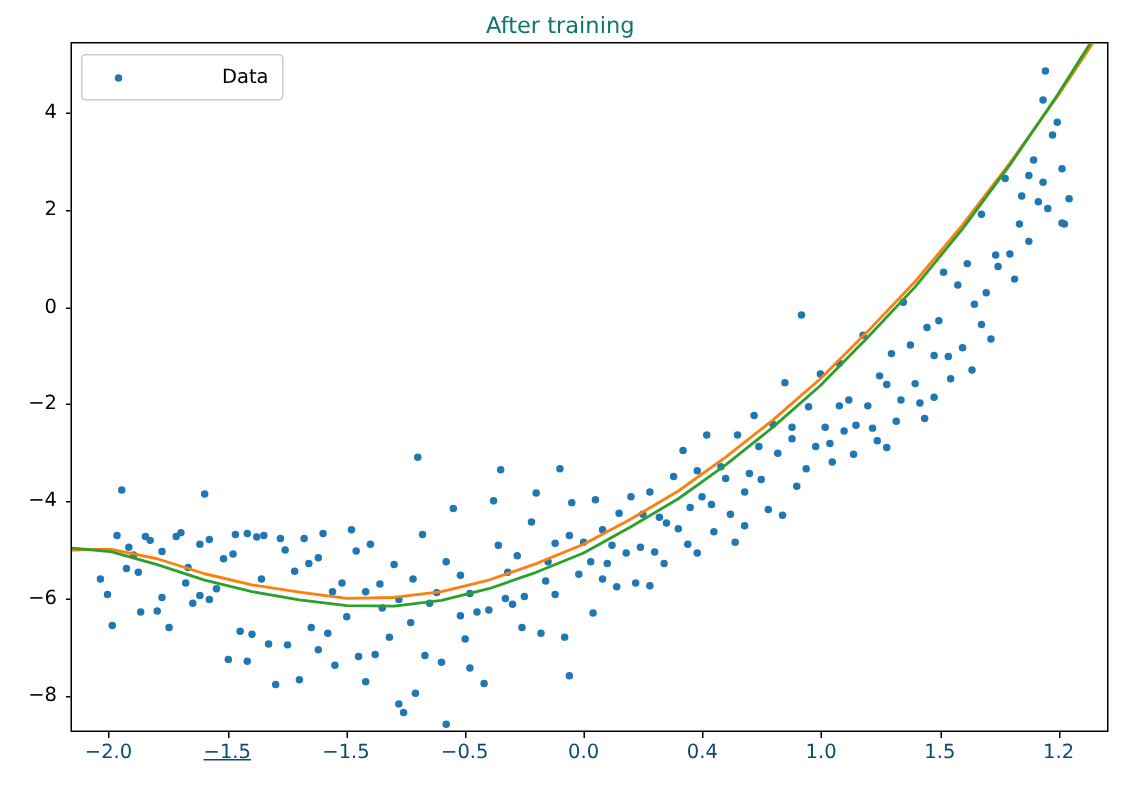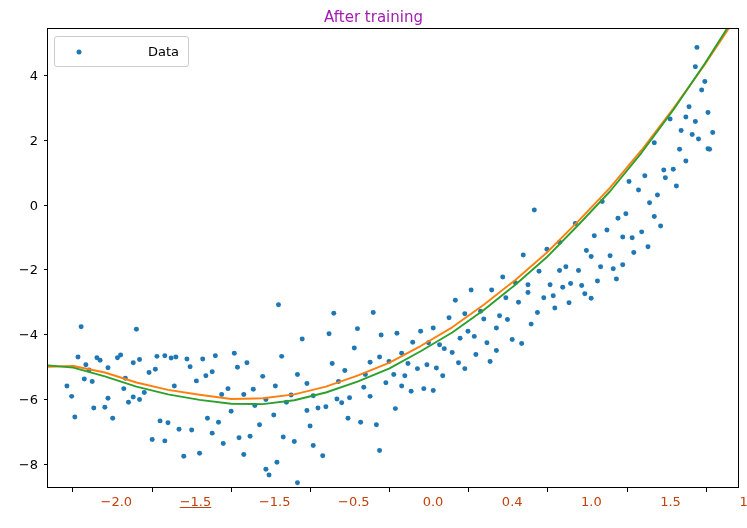--- a/index.html
+++ b/index.html
@@ -15,21 +15,21 @@
     font-family: "DejaVu Sans", sans-serif;
     overflow: hidden;
   }
   #title {
     position: absolute;
     left: 0;
     top: 8px;
     width: 747px;
     text-align: center;
     font-size: 15px;
-    color: #a21caf;
+    color: #0f766e;
     line-height: 18px;
   }
   #axes {
     position: absolute;
     left: 47px;
     top: 28px;
     width: 692px;
     height: 460px;
     border: 1.1px solid #000000;
     box-sizing: border-box;
@@ -57,24 +57,23 @@
     left: 0;
     top: 0;
     width: 38px;
     height: 528px;
   }
   .xtick-label {
     position: absolute;
     top: 0;
     text-align: right;
     font-size: 13px;
-    color: #c2410c;
+    color: #0c4a6e;
     transform: translateX(-50%);
     white-space: nowrap;
-    margin-left: 44px;
   }
   #xtick-labels {
     position: absolute;
     left: 0;
     top: 494px;
     width: 747px;
     height: 24px;
   }
   .tick-mark-y {
     position: absolute;

